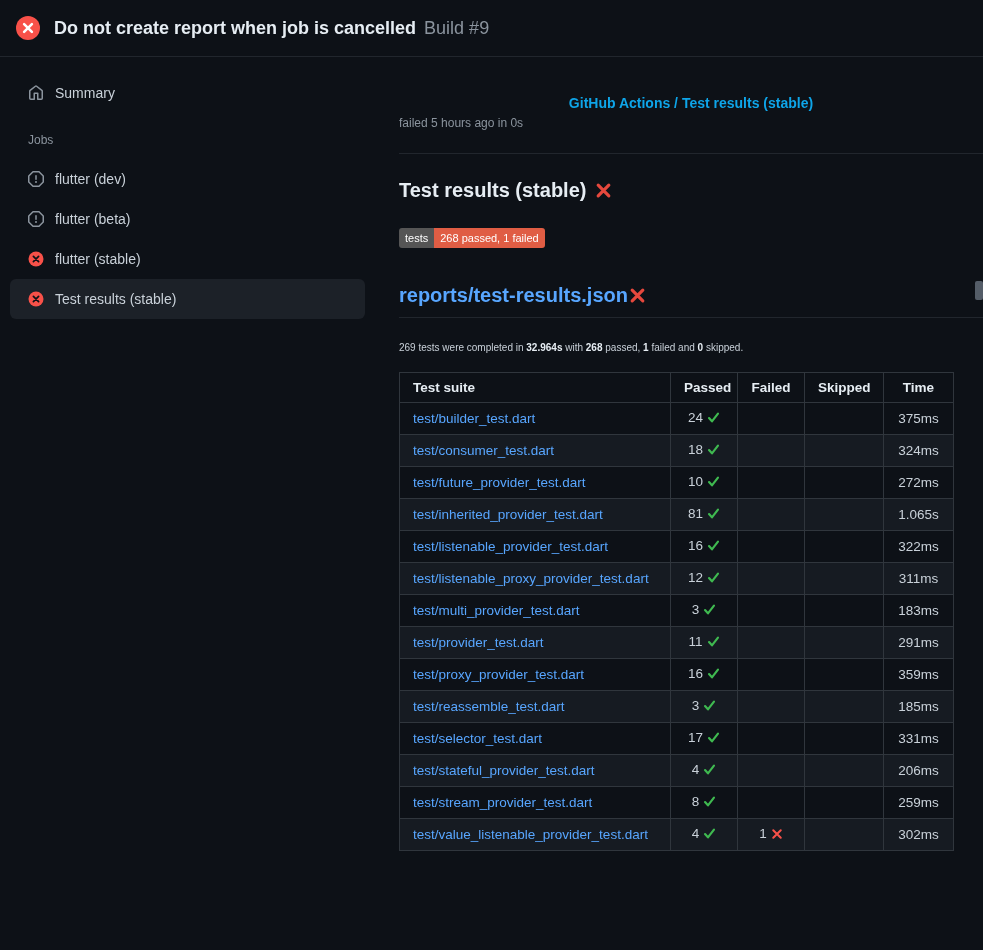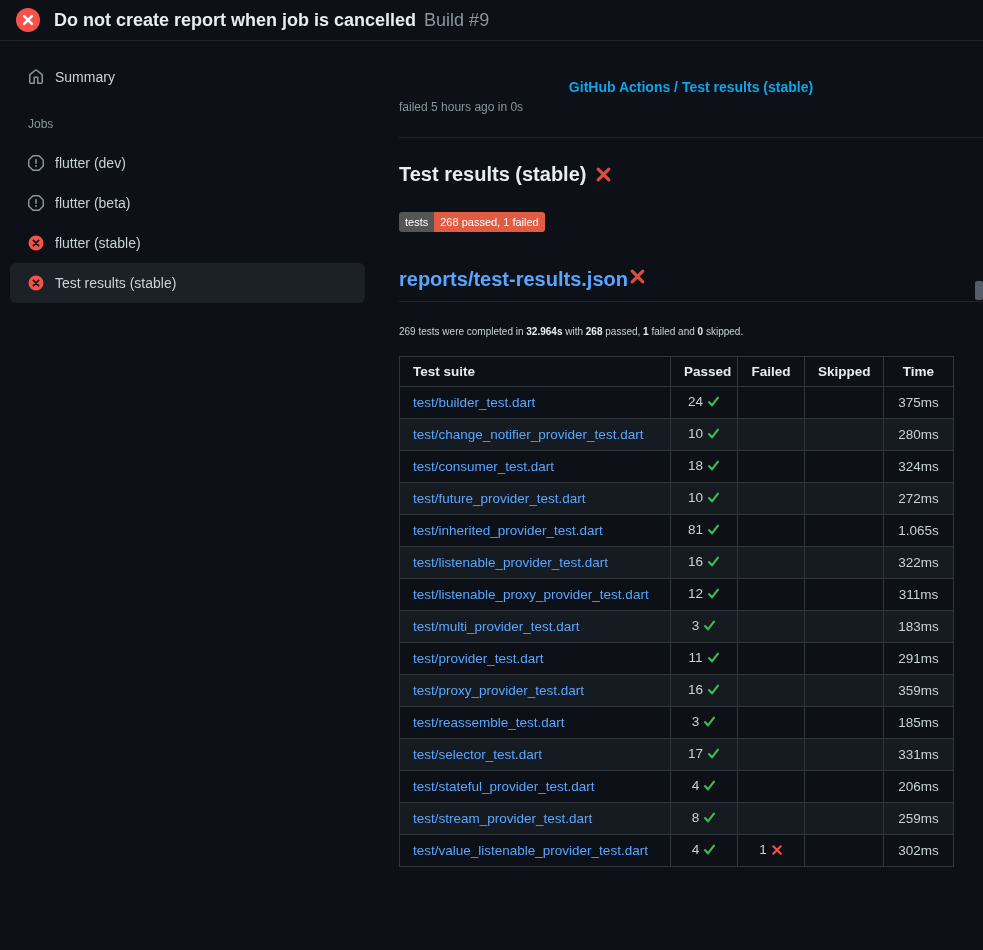--- a/index.html
+++ b/index.html
@@ -7,21 +7,21 @@
   body {
     width: 983px; height: 950px; overflow: hidden;
     background: #0d1117; color: #c9d1d9;
     font-family: "Liberation Sans", sans-serif; font-size: 14px;
   }
   a { cursor: pointer; text-decoration: none; }
 
   
   .header {
     display: flex; align-items: center; gap: 14px;
-    height: 41px; padding: 0 24px 0 16px;
+    height: 57px; padding: 0 24px 0 16px;
     border-bottom: 1px solid #21262d;
   }
   .header .status-icon { width: 24px; height: 24px; flex: 0 0 auto; display: flex; }
   .header h1 { margin: 0; font-size: 18px; font-weight: 700; color: #e6edf3; }
   .header .build { color: #8b949e; font-weight: 400; margin-left: 8px; }
 
   
   .layout { display: flex; align-items: flex-start; }
 
   
@@ -49,21 +49,21 @@
   .cross-mark { display: inline-flex; }
 
   .badge {
     display: inline-flex; margin-top: 26px; border-radius: 3px; overflow: hidden;
     font-size: 11px; line-height: 14px; color: #ffffff;
   }
   .badge-label { background: #555555; padding: 3px 6px; }
   .badge-value { background: #e05d44; padding: 3px 6px; }
 
   .report-title {
-    display: flex; align-items: flex-start; gap: 1px;
+    display: flex; align-items: center; gap: 1px;
     margin: 36px 0 0 0; padding-bottom: 10px;
     border-bottom: 1px solid #21262d;
     font-size: 20px; font-weight: 700;
   }
   .report-link { color: #58a6ff; }
 
   .summary { margin: 24px 0 0 0; font-size: 10px; color: #c9d1d9; }
   .summary b { color: #e6edf3; }
 
   
@@ -201,29 +201,20 @@
           <tr>
             <td><a class="suite-link">test/builder_test.dart</a></td>
             <td class="center"><span>24</span><span class="cell-icon"><svg width="13" height="13" viewBox="0 0 16 16">
                   <path d="M2.5 8.7l3.6 4 7.4-9.4" fill="none" stroke="#3fb950" stroke-width="2.7" stroke-linecap="round" stroke-linejoin="round"></path>
                 </svg></span></td>
             <td class="center"></td>
             <td class="center"></td>
             <td class="center"><span>375ms</span></td>
           </tr>
           <tr>
-            <td><a class="suite-link">test/change_notifier_provider_test.dart</a></td>
-            <td class="center"><span>10</span><span class="cell-icon"><svg width="13" height="13" viewBox="0 0 16 16">
-                  <path d="M2.5 8.7l3.6 4 7.4-9.4" fill="none" stroke="#3fb950" stroke-width="2.7" stroke-linecap="round" stroke-linejoin="round"></path>
-                </svg></span></td>
-            <td class="center"></td>
-            <td class="center"></td>
-            <td class="center"><span>280ms</span></td>
-          </tr>
-          <tr>
             <td><a class="suite-link">test/consumer_test.dart</a></td>
             <td class="center"><span>18</span><span class="cell-icon"><svg width="13" height="13" viewBox="0 0 16 16">
                   <path d="M2.5 8.7l3.6 4 7.4-9.4" fill="none" stroke="#3fb950" stroke-width="2.7" stroke-linecap="round" stroke-linejoin="round"></path>
                 </svg></span></td>
             <td class="center"></td>
             <td class="center"></td>
             <td class="center"><span>324ms</span></td>
           </tr>
           <tr>
             <td><a class="suite-link">test/future_provider_test.dart</a></td>

